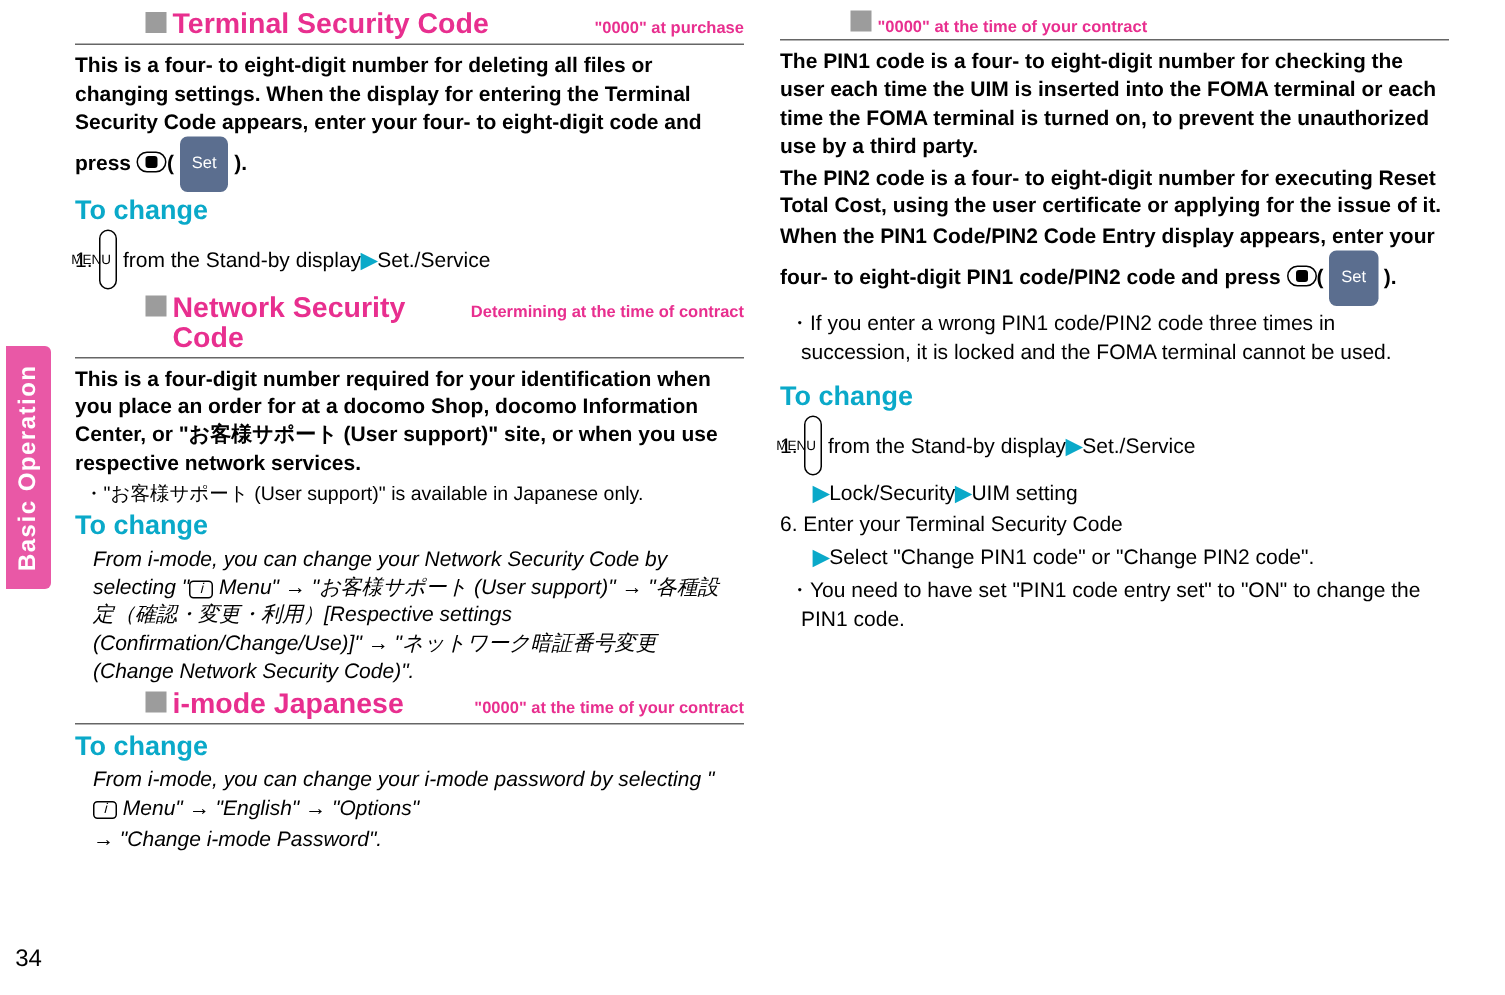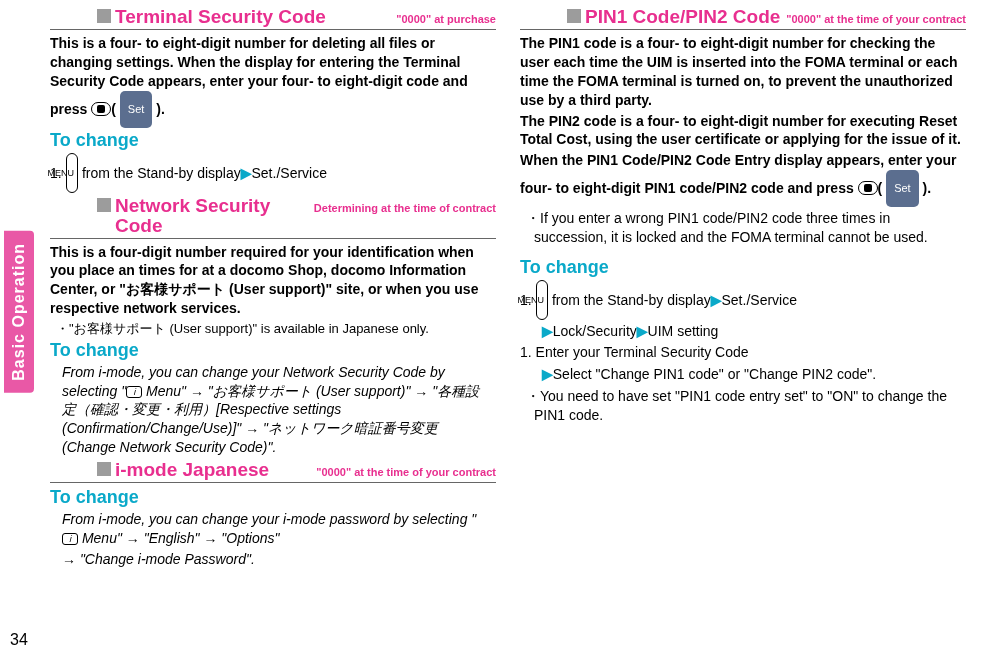--- a/index.html
+++ b/index.html
@@ -193,21 +193,21 @@
       <div class="to-change">To change</div>
       <div class="step">
         <span>1. </span><span class="menu-key">MENU</span><span> from the Stand-by display</span><span class="tri">▶</span><span>Set./Service</span>
       </div>
 
       <div class="section-header">
         <span class="sq"></span>
         <span class="section-title">Network Security Code</span>
         <span class="section-sub">Determining at the time of contract</span>
       </div>
-      <div class="bold-desc">This is a four-digit number required for your identification when you place an times for at a docomo Shop, docomo Information Center, or "お客様サポート (User support)" site, or when you use respective network services.</div>
+      <div class="bold-desc">This is a four-digit number required for your identification when you place an order for at a docomo Shop, docomo Information Center, or "お客様サポート (User support)" site, or when you use respective network services.</div>
       <div class="bullet" style="font-size:13px;">・"お客様サポート (User support)" is available in Japanese only.</div>
       <div class="to-change">To change</div>
       <div class="body-text">
         <span>From i-mode, you can change your Network Security Code by selecting "</span><span class="i-icon">ｉ</span> <span>Menu" → "お客様サポート (User support)" → "各種設定（確認・変更・利用）[Respective settings (Confirmation/Change/Use)]" → "ネットワーク暗証番号変更 (Change Network Security Code)".</span>
       </div>
 
       <div class="section-header">
         <span class="sq"></span>
         <span class="section-title">i-mode Japanese</span>
         <span class="section-sub">"0000" at the time of your contract</span>
@@ -217,38 +217,37 @@
         <span>From i-mode, you can change your i-mode password by selecting "</span><span class="i-icon">ｉ</span> <span>Menu" → "English" → "Options"</span>
       </div>
       <div class="body-text">→ "Change i-mode Password".</div>
 
     </div>
 
     <div class="col">
 
       <div class="section-header">
         <span class="sq"></span>
-        <span class="section-title">PIN1 Code/PIN2 Code</span>
         <span class="section-sub">"0000" at the time of your contract</span>
       </div>
       <div class="bold-desc">The PIN1 code is a four- to eight-digit number for checking the user each time the UIM is inserted into the FOMA terminal or each time the FOMA terminal is turned on, to prevent the unauthorized use by a third party.</div>
       <div class="bold-desc">The PIN2 code is a four- to eight-digit number for executing Reset Total Cost, using the user certificate or applying for the issue of it.</div>
       <div class="bold-desc">
         <span>When the PIN1 Code/PIN2 Code Entry display appears, enter your four- to eight-digit PIN1 code/PIN2 code and press </span><span class="o-key"></span>( <span class="set-btn">Set</span> <span>).</span>
       </div>
       <div class="bullet">・If you enter a wrong PIN1 code/PIN2 code three times in succession, it is locked and the FOMA terminal cannot be used.</div>
 
       <div class="to-change" style="margin-top:10px;">To change</div>
       <div class="step">
         <span>1. </span><span class="menu-key">MENU</span><span> from the Stand-by display</span><span class="tri">▶</span><span>Set./Service</span>
       </div>
       <div class="step-cont">
         <span class="tri">▶</span><span>Lock/Security</span><span class="tri">▶</span><span>UIM setting</span>
       </div>
-      <div class="step">1. Enter your Terminal Security Code</div>
+      <div class="step">6. Enter your Terminal Security Code</div>
       <div class="step-cont">
         <span class="tri">▶</span><span>Select "Change PIN1 code" or "Change PIN2 code".</span>
       </div>
       <div class="bullet">・You need to have set "PIN1 code entry set" to "ON" to change the PIN1 code.</div>
 
     </div>
 
   </div>
 </div>
 

